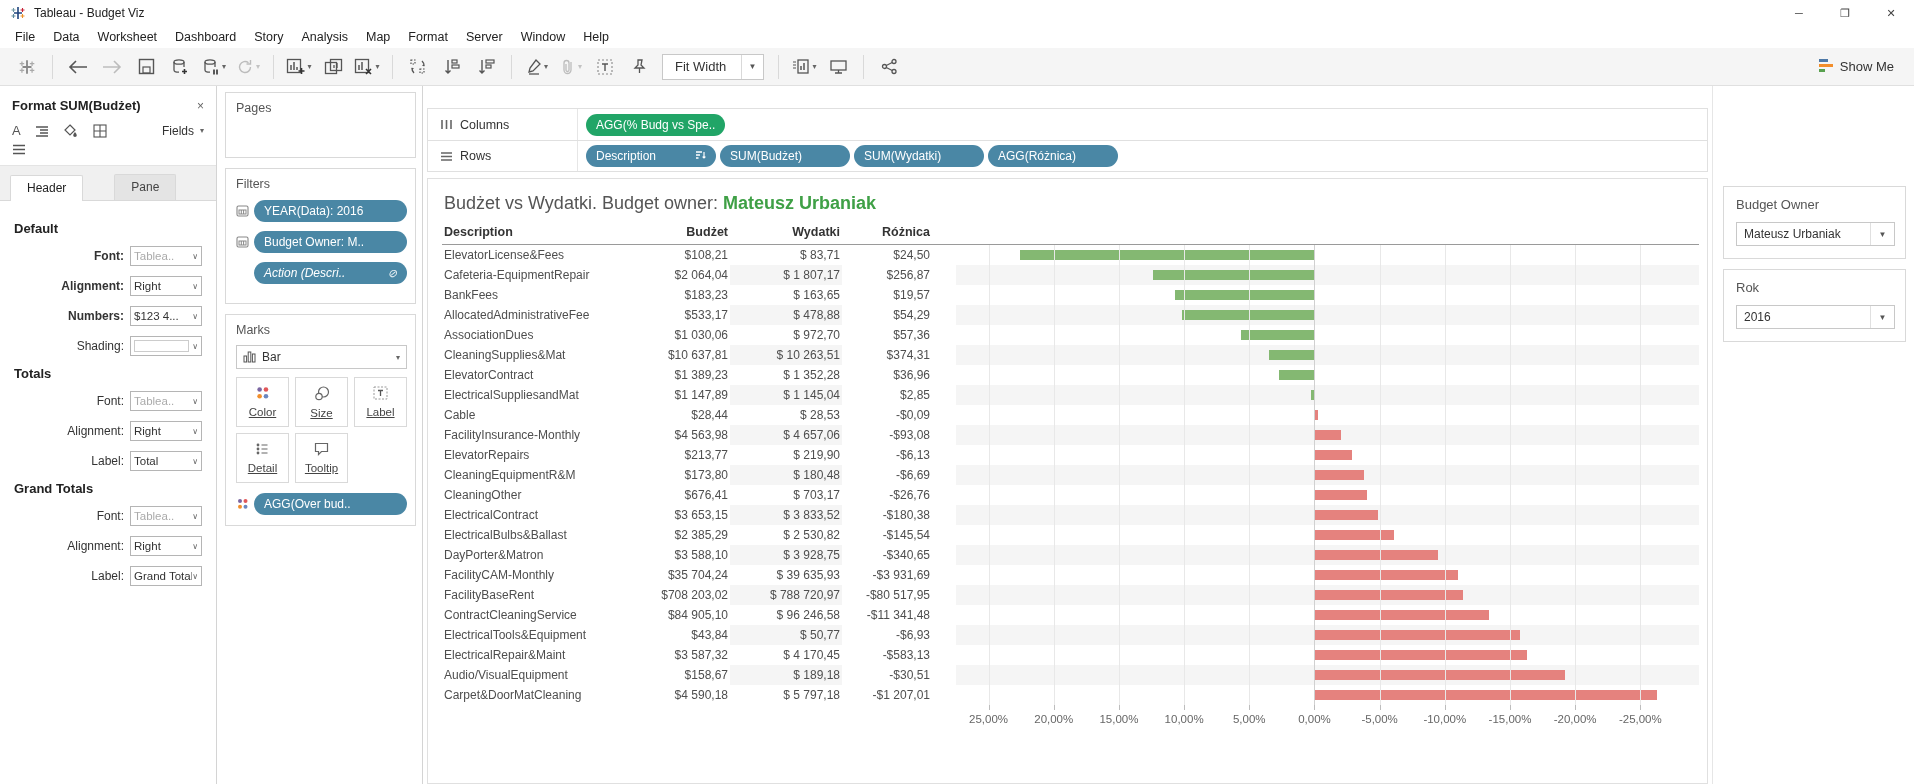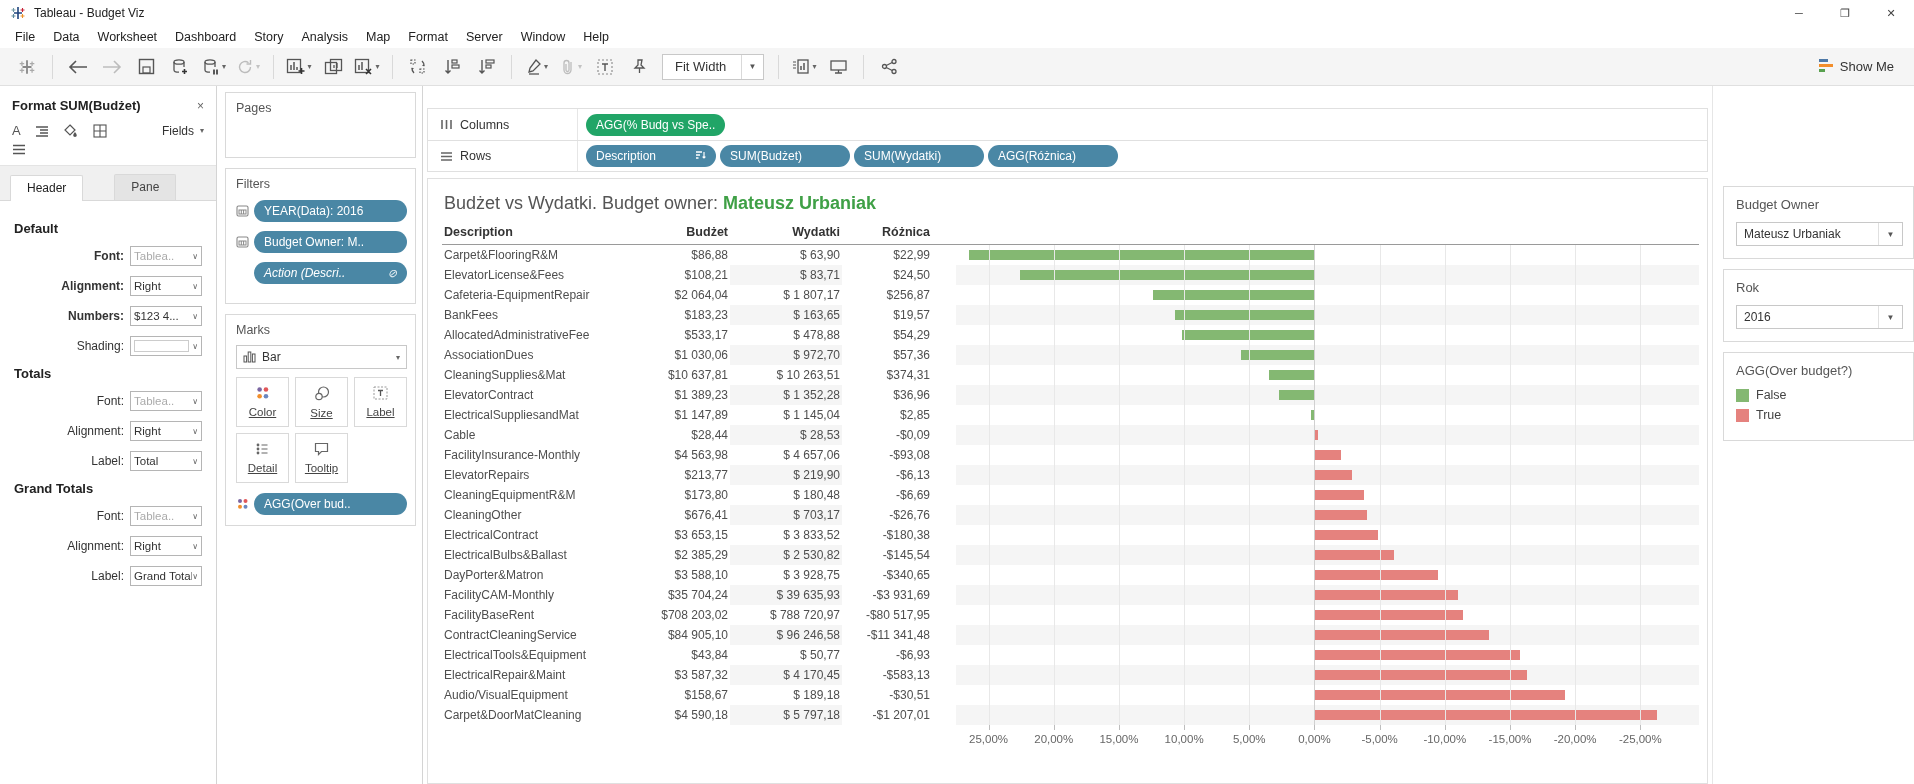--- a/index.html
+++ b/index.html
@@ -102,21 +102,21 @@
   .grid-overlay { position:absolute; top:0; bottom:0; left:calc(14px + 170px + 118px + 112px + 90px + 24px); right:8px; pointer-events:none; }
   .gridline { position:absolute; top:0; bottom:0; width:1px; background:#e8e8e8; }
   .gridline.zero { background:#d0d0d0; }
 
   .axis-row { padding:0 8px 0 14px; height:32px; flex:0 0 auto; }
   .axis-cell { position:relative; height:32px; }
   .tickmark { position:absolute; top:0; width:1px; height:5px; background:#bdbdbd; }
   .ticklabel { position:absolute; top:8px; transform:translateX(-50%); font-size:11.5px; color:#666; white-space:nowrap; }
 
   
-  .right-panel { width:202px; flex:0 0 auto; background:#fff; border-left:1px solid #e6e6e6; padding:100px 0 0 10px; }
+  .right-panel { width:202px; flex:0 0 auto; background:#fff; border-left:1px solid #e6e6e6; padding:100px 8px 0 10px; }
   .rp-card { border:1px solid #d9d9d9; padding:10px 10px 12px 12px; margin-bottom:10px; background:#fff; }
   .rp-title { font-size:13px; color:#555; margin-bottom:10px; }
   .rp-dd { border:1px solid #c8c8c8; height:24px; display:flex; align-items:center; background:#fff; }
   .rp-dd .rp-val { flex:1; padding:0 7px; font-size:12px; color:#333; white-space:nowrap; overflow:hidden; }
   .rp-dd .rp-caret { width:24px; height:100%; display:flex; align-items:center; justify-content:center; font-size:8px; color:#555; border-left:1px solid #e0e0e0; }
   .legend-item { display:flex; align-items:center; gap:7px; margin:6px 0; font-size:12.5px; color:#444; }
   .legend-swatch { width:13px; height:13px; flex:0 0 auto; }
 </style>
 </head>
 <body>
@@ -575,30 +575,20 @@
           <div class="grid-cols" id="thead-row">
               <div class="th">Description</div>
               <div class="th num">Budżet</div>
               <div class="th num">Wydatki</div>
               <div class="th num">Różnica</div>
               <div class="th"></div>
               <div class="th"></div>
             </div>
         </div>
         <div class="tbody" id="tbody">
-            <div class="trow grid-cols">
-              <div class="td">Carpet&amp;FlooringR&amp;M</div>
-              <div class="td num">$86,88</div>
-              <div class="td num band">$ 63,90</div>
-              <div class="td num">$22,99</div>
-              <div class="td"></div>
-              <div class="chart-cell">
-                <div class="bar" style="left: 1.75439%; width: 46.4912%; background: rgb(132, 184, 114);"></div>
-              </div>
-            </div>
             <div class="trow grid-cols">
               <div class="td">ElevatorLicense&amp;Fees</div>
               <div class="td num">$108,21</div>
               <div class="td num band">$ 83,71</div>
               <div class="td num">$24,50</div>
               <div class="td"></div>
               <div class="chart-cell">
                 <div class="bar" style="left: 8.59649%; width: 39.6491%; background: rgb(132, 184, 114);"></div>
               </div>
             </div>
@@ -878,29 +868,16 @@
           <span class="rp-caret">▼</span>
         </div>
       </div>
       <div class="rp-card">
         <div class="rp-title">Rok</div>
         <div class="rp-dd">
           <span class="rp-val">2016</span>
           <span class="rp-caret">▼</span>
         </div>
       </div>
-      <div class="rp-card">
-        <div class="rp-title">AGG(Over budget?)</div>
-        <div id="legend-items">
-            <div class="legend-item">
-              <span class="legend-swatch" style="background: rgb(132, 184, 114);"></span>
-              <span>False</span>
-            </div>
-            <div class="legend-item">
-              <span class="legend-swatch" style="background: rgb(229, 130, 126);"></span>
-              <span>True</span>
-            </div>
-          </div>
-      </div>
     </div>
 
   </div>
 </div>
 
 </body></html>

